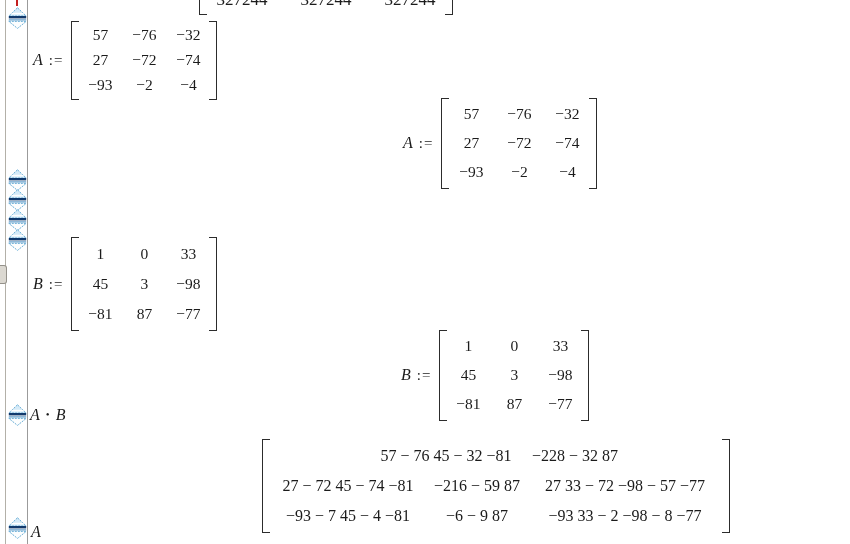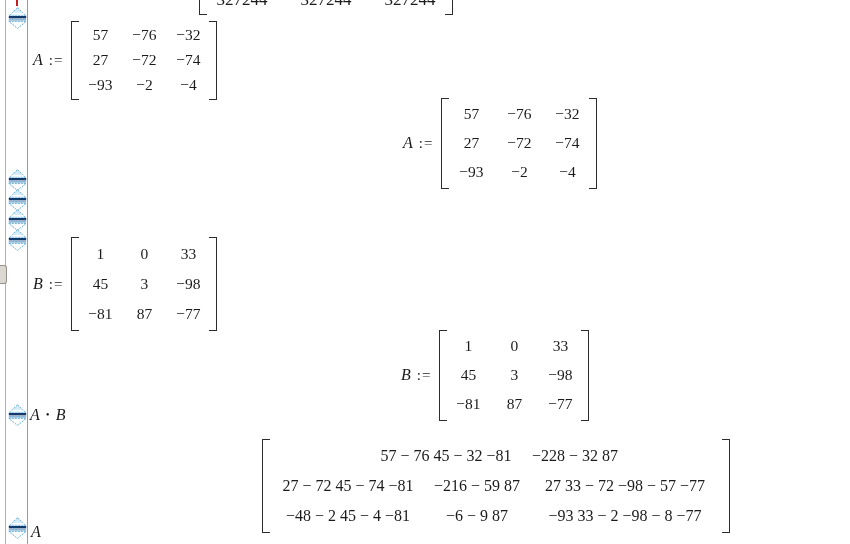--- a/index.html
+++ b/index.html
@@ -235,21 +235,21 @@
           <div class="mrow">
             <div class="mcell">57 − 76 45 − 32 −81</div>
             <div class="mcell">−228 − 32 87</div>
           </div>
           <div class="mrow">
             <div class="mcell">27 − 72 45 − 74 −81</div>
             <div class="mcell">−216 − 59 87</div>
             <div class="mcell">27 33 − 72 −98 − 57 −77</div>
           </div>
           <div class="mrow">
-            <div class="mcell">−48 − 2 45 − 4 −81</div>
+            <div class="mcell">−93 − 7 45 − 4 −81</div>
             <div class="mcell">−6 − 9 87</div>
             <div class="mcell">−93 33 − 2 −98 − 8 −77</div>
           </div>
         </span>
       <span class="brk brk-r"></span>
     </span>
   </div>
 
   <div class="block" style="left:31px;top:523px;">
     <span class="vlabel">A</span>

